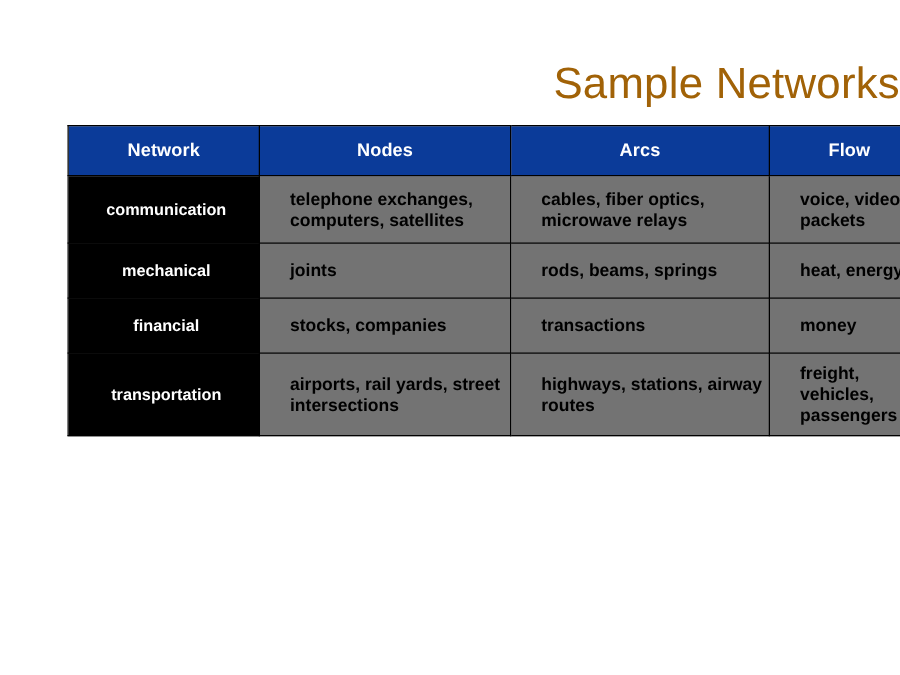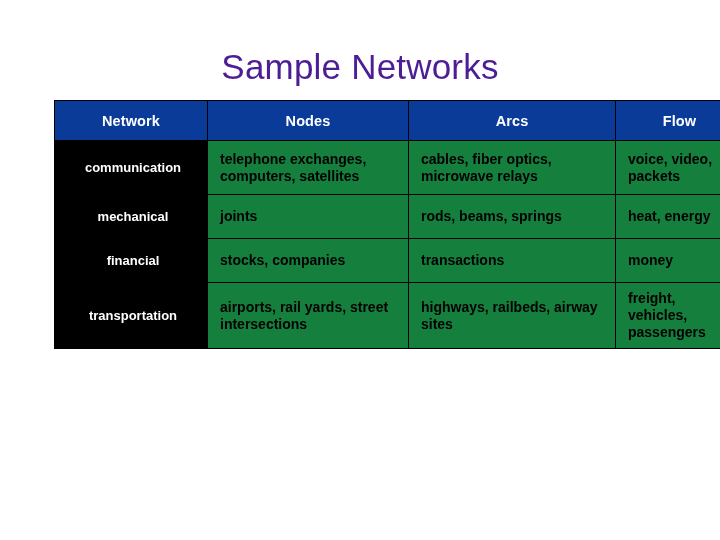--- a/index.html
+++ b/index.html
@@ -23,25 +23,25 @@
     background: #ffffff;
     box-sizing: border-box;
   }
 
   
   .slide-title {
     position: absolute;
     left: 0;
     top: 46px;
     width: 720px;
-    text-align: center;
+    text-align: right;
     font-family: "Liberation Sans", sans-serif;
     font-size: 35px;
     font-weight: 400;
-    color: #4c1d95;
+    color: #a16207;
     letter-spacing: 0.2px;
     line-height: 42px;
     white-space: nowrap;
   }
 
   
   .table-wrap {
     position: absolute;
     left: 14px;
     top: 100px;
@@ -92,26 +92,26 @@
     padding: 6px 6px 6px 10px;
     border-left-color: #000000;
     border-right-color: #000000;
     border-top-color: #000000;
     border-bottom-color: #000000;
     line-height: 17px;
   }
 
   
   td.data-cell {
-    background: #15803d;
+    background: #737373;
     color: #000000;
     font-size: 14px;
     font-weight: bold;
     text-align: left;
-    padding: 7px 5px 7px 12px;
+    padding: 7px 5px 7px 24px;
     line-height: 17px;
     border-color: #000000;
   }
 
   
   tr.r-h2 td { height: 54px; }
   tr.r-h1 td { height: 44px; }
   tr.r-h3 td { height: 65px; }
 </style>
 </head>
@@ -158,21 +158,21 @@
         <tr class="r-h1">
           <td class="cat-cell">financial</td>
           <td class="data-cell">stocks, companies</td>
           <td class="data-cell">transactions</td>
           <td class="data-cell">money</td>
         </tr>
 
         <tr class="r-h3">
           <td class="cat-cell">transportation</td>
           <td class="data-cell">airports, rail yards, street intersections</td>
-          <td class="data-cell">highways, railbeds, airway sites</td>
+          <td class="data-cell">highways, stations, airway routes</td>
           <td class="data-cell">freight, vehicles, passengers</td>
         </tr>
 
 
       </tbody>
     </table>
   </div>
 
 </div>
 

